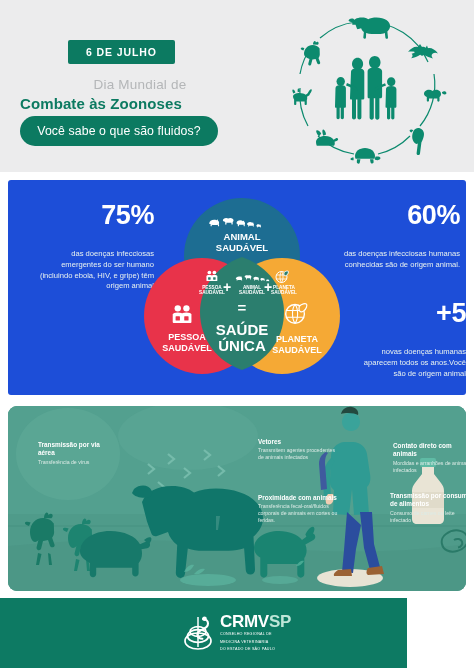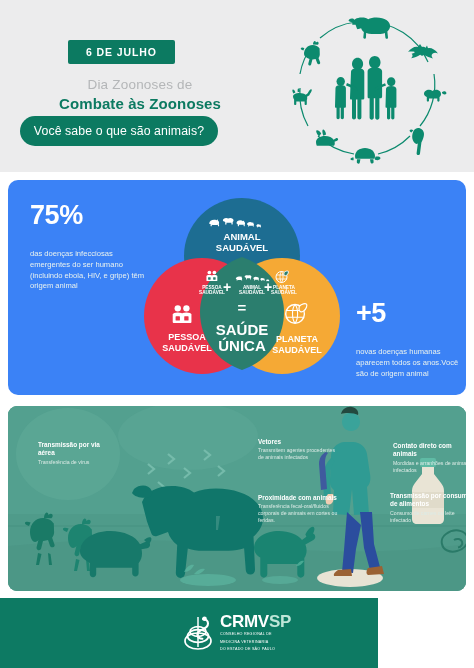--- a/index.html
+++ b/index.html
@@ -6,29 +6,29 @@
   body{width:474px;height:668px;overflow:hidden;font-family:"Liberation Sans",sans-serif;position:relative;}
 
   .page{position:absolute;inset:0;background:#ffffff;}
 
   
   .header{position:absolute;left:0;top:0;width:474px;height:172px;background:#ececed;}
   .hdr-left{position:absolute;left:20px;top:40px;width:240px;}
   .badge-date{display:inline-block;background:#0c7a61;color:#ffffff;font-size:10.5px;font-weight:bold;
               letter-spacing:.9px;padding:6px 18px;border-radius:2px;margin-left:48px;}
   .hdr-sub{margin-top:13px;text-align:center;color:#b4b6b8;font-size:13.5px;letter-spacing:.2px;}
-  .hdr-title{margin-top:3px;text-align:center;color:#0c7a61;font-size:15px;font-weight:bold;letter-spacing:.1px;}
+  .hdr-title{margin-top:3px;text-align:left;color:#0c7a61;font-size:15px;font-weight:bold;letter-spacing:.1px;}
   .pill-q{position:absolute;left:20px;top:116px;width:198px;height:30px;background:#0c7a61;border-radius:15px;
           display:flex;align-items:center;justify-content:center;}
   .pill-q span{color:#ffffff;font-size:12.3px;letter-spacing:.1px;}
 
   .hdr-ring{position:absolute;left:268px;top:8px;width:196px;height:160px;}
 
   
-  .mid{position:absolute;left:8px;top:180px;width:458px;height:215px;background:#3b82f6;border-radius:10px;}
+  .mid{position:absolute;left:8px;top:180px;width:458px;height:215px;background:#1d4ed8;border-radius:3px;text-align:right;}
   .stat{position:absolute;color:#ffffff;}
   .stat .big{font-size:27px;font-weight:bold;line-height:1;letter-spacing:-.4px;}
   .stat .desc{font-size:7.6px;line-height:1.42;margin-top:20px;color:#e9f2ef;}
   .stat-75{left:22px;top:22px;width:124px;}
   .stat-60{left:318px;top:22px;width:134px;}
   .stat-5{left:348px;top:120px;width:110px;}
   .stat-5 .big{font-size:27px;}
 
   .venn{position:absolute;left:136px;top:14px;width:196px;height:190px;}
 
@@ -38,43 +38,43 @@
   .lbl{position:absolute;color:#ffffff;}
   .lbl .t{font-size:6.4px;font-weight:bold;line-height:1.3;}
   .lbl .d{font-size:5.2px;line-height:1.32;color:#dcebe6;margin-top:1px;}
   .lbl-air{left:30px;top:35px;width:74px;}
   .lbl-vec{left:250px;top:32px;width:80px;}
   .lbl-dir{left:385px;top:36px;width:82px;}
   .lbl-prox{left:250px;top:88px;width:86px;}
   .lbl-food{left:382px;top:86px;width:84px;}
 
   
-  .footer{position:absolute;left:0;top:598px;width:378px;height:70px;background:#0d7a63;}
+  .footer{position:absolute;left:0;top:598px;width:407px;height:70px;background:#0d7a63;}
   .logo-wrap{position:absolute;left:0;top:0;width:474px;height:70px;display:flex;align-items:center;justify-content:center;}
   .logo-row{display:flex;align-items:center;gap:3px;}
   .logo-txt{display:flex;flex-direction:column;justify-content:center;}
   .logo-main{font-size:17px;font-weight:bold;color:#ffffff;letter-spacing:-.3px;line-height:1;}
   .logo-main .sp{color:#bfe6d8;}
   .logo-sub{font-size:3.7px;color:#ffffff;line-height:1.45;letter-spacing:.25px;margin-top:2px;}
 </style>
 </head>
 <body>
 
 <div class="page">
 
   <div class="header">
 
     <div class="hdr-left">
       <div class="badge-date">6 DE JULHO</div>
-      <div class="hdr-sub">Dia Zoonoses de</div>
+      <div class="hdr-sub">Dia Mundial de</div>
       <div class="hdr-title">Combate às Zoonoses</div>
     </div>
 
     <div class="pill-q">
-      <span>Você sabe o que são animais?</span>
+      <span>Você sabe o que são fluidos?</span>
     </div>
 
     <svg class="hdr-ring" viewBox="0 0 196 160">
       <g fill="none" stroke="#0c8a6e" stroke-width="1.2">
         <path d="M98 14 A66 66 0 0 1 160 54"></path>
         <path d="M166 66 A66 66 0 0 1 152 118"></path>
         <path d="M142 128 A66 66 0 0 1 110 146"></path>
         <path d="M86 146 A66 66 0 0 1 50 128"></path>
         <path d="M40 118 A66 66 0 0 1 32 80"></path>
         <path d="M32 66 A66 66 0 0 1 44 38"></path>
@@ -138,20 +138,24 @@
     </svg>
   </div>
 
   <div class="mid">
 
     <div class="stat stat-75">
       <div class="big">75%</div>
       <div class="desc">das doenças infecciosas emergentes do ser humano (incluindo ebola, HIV, e gripe) têm origem animal</div>
     </div>
 
+    <div class="stat stat-60">
+      <div class="big">60%</div>
+      <div class="desc">das doenças infecciosas humanas conhecidas são de origem animal.</div>
+    </div>
 
     <div class="stat stat-5">
       <div class="big">+5</div>
       <div class="desc">novas doenças humanas aparecem todos os anos.Você são de origem animal</div>
     </div>
 
     <svg class="venn" viewBox="0 0 196 190">
       <defs>
         <clipPath id="clipAll">
             <rect x="0" y="0" width="196" height="190"></rect>

